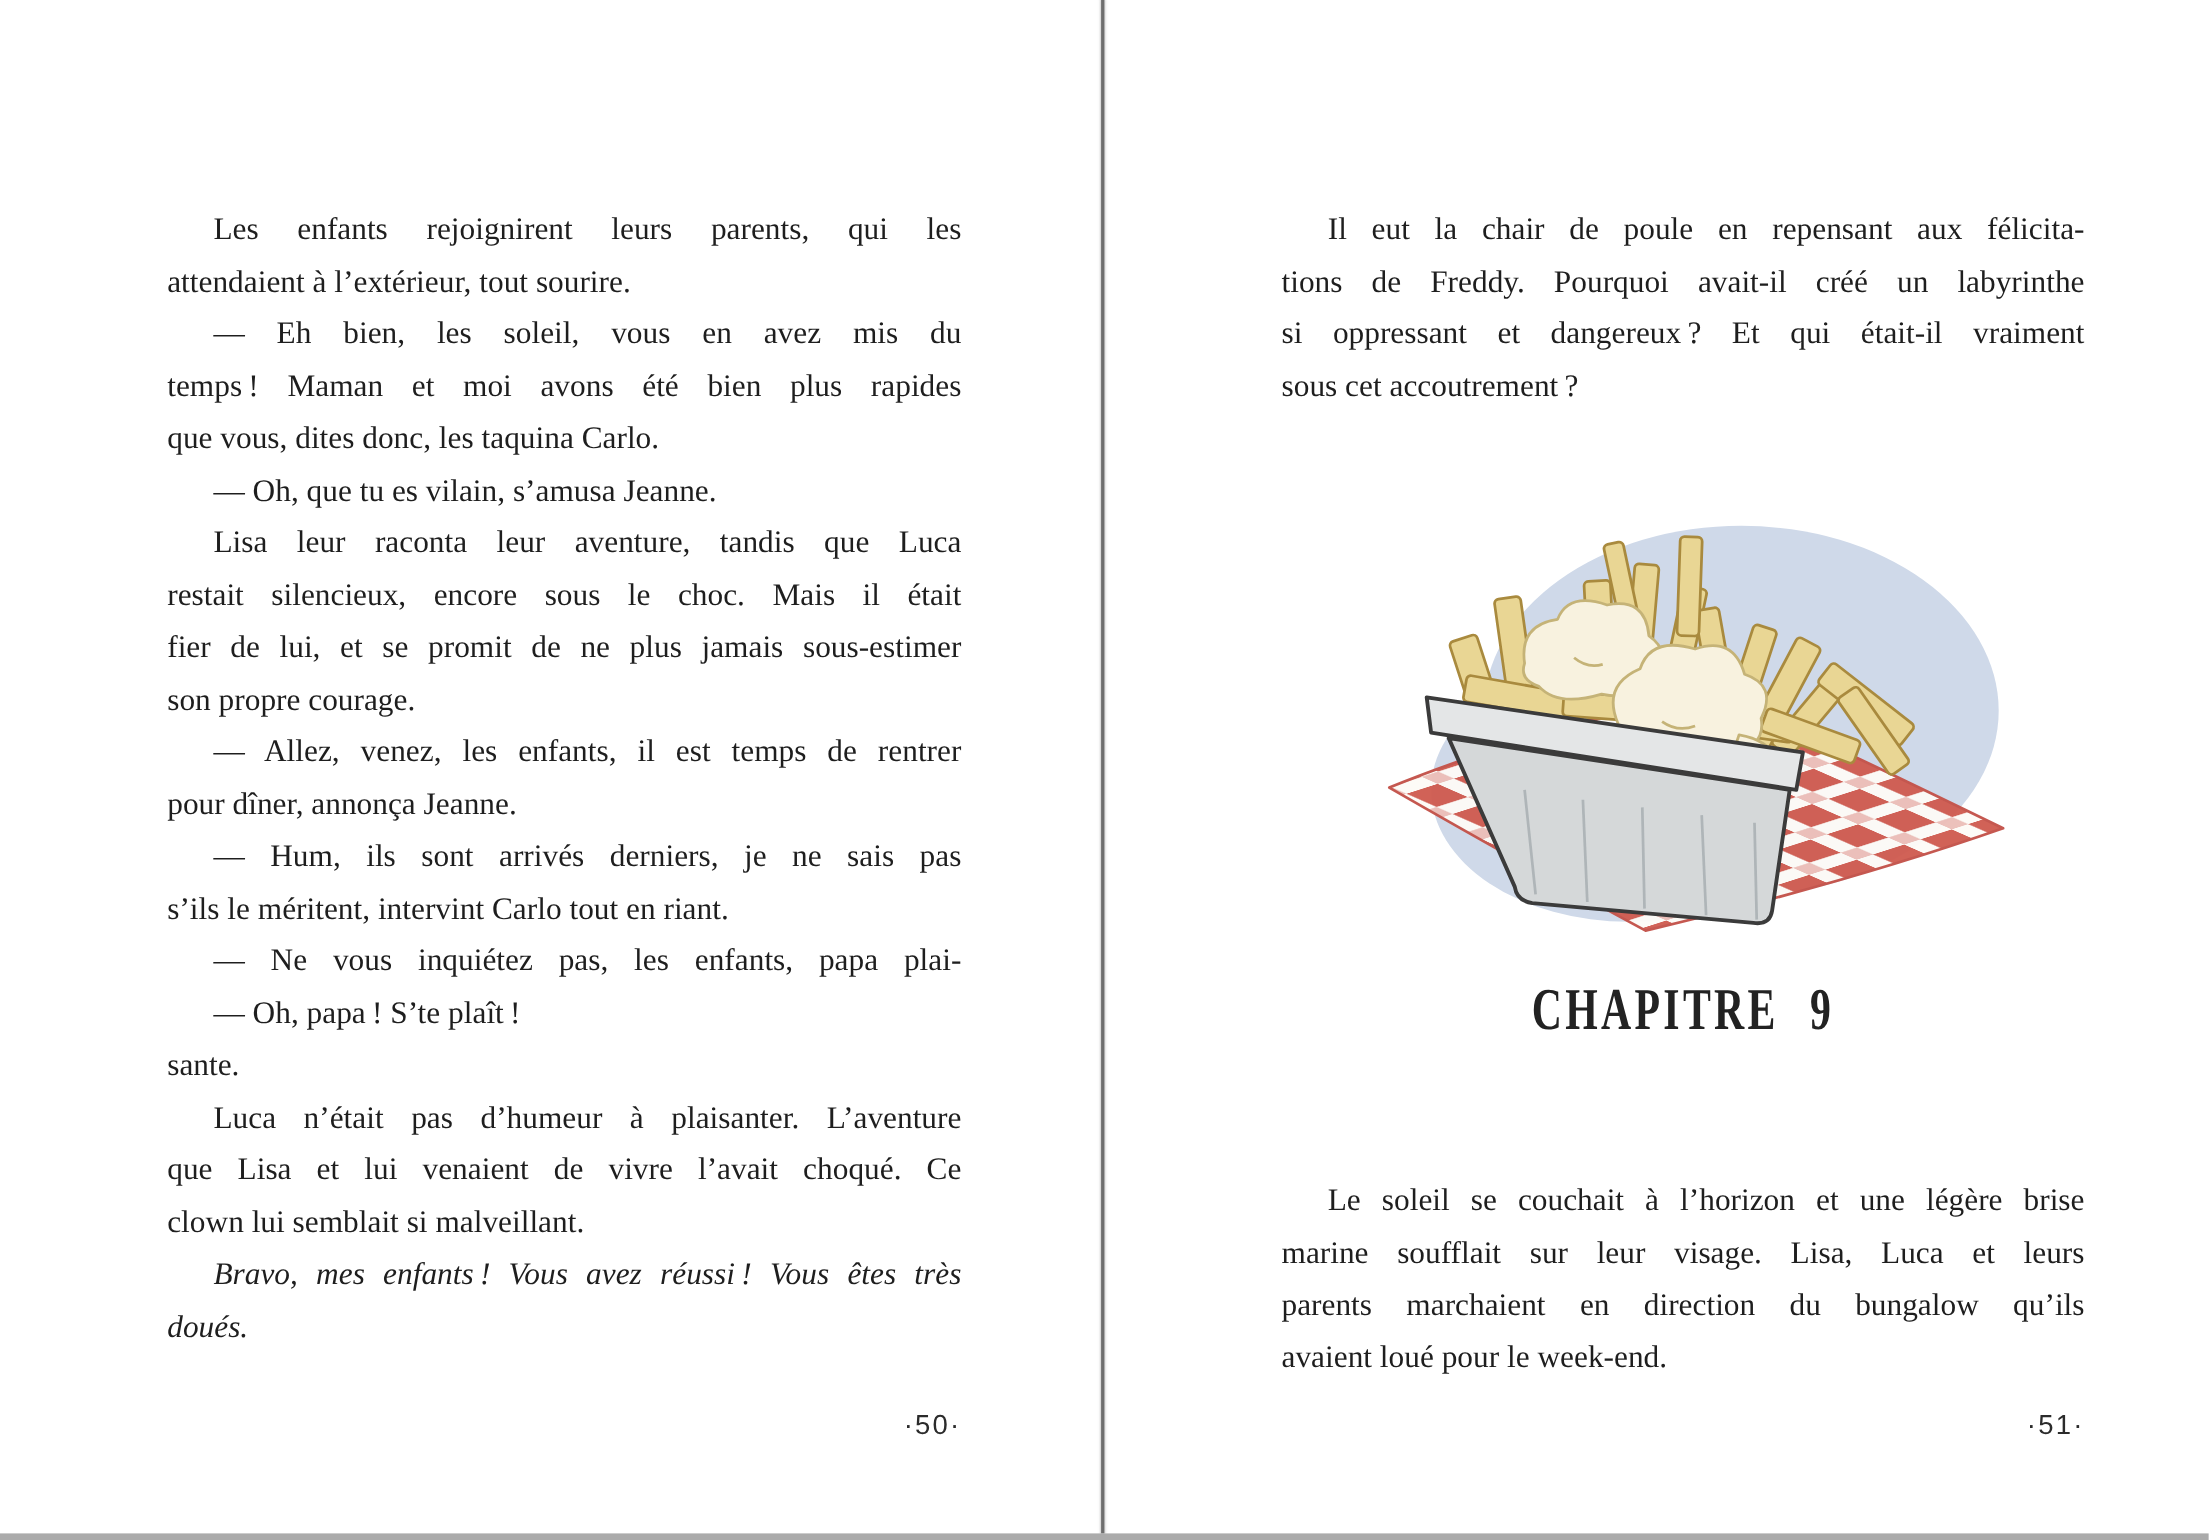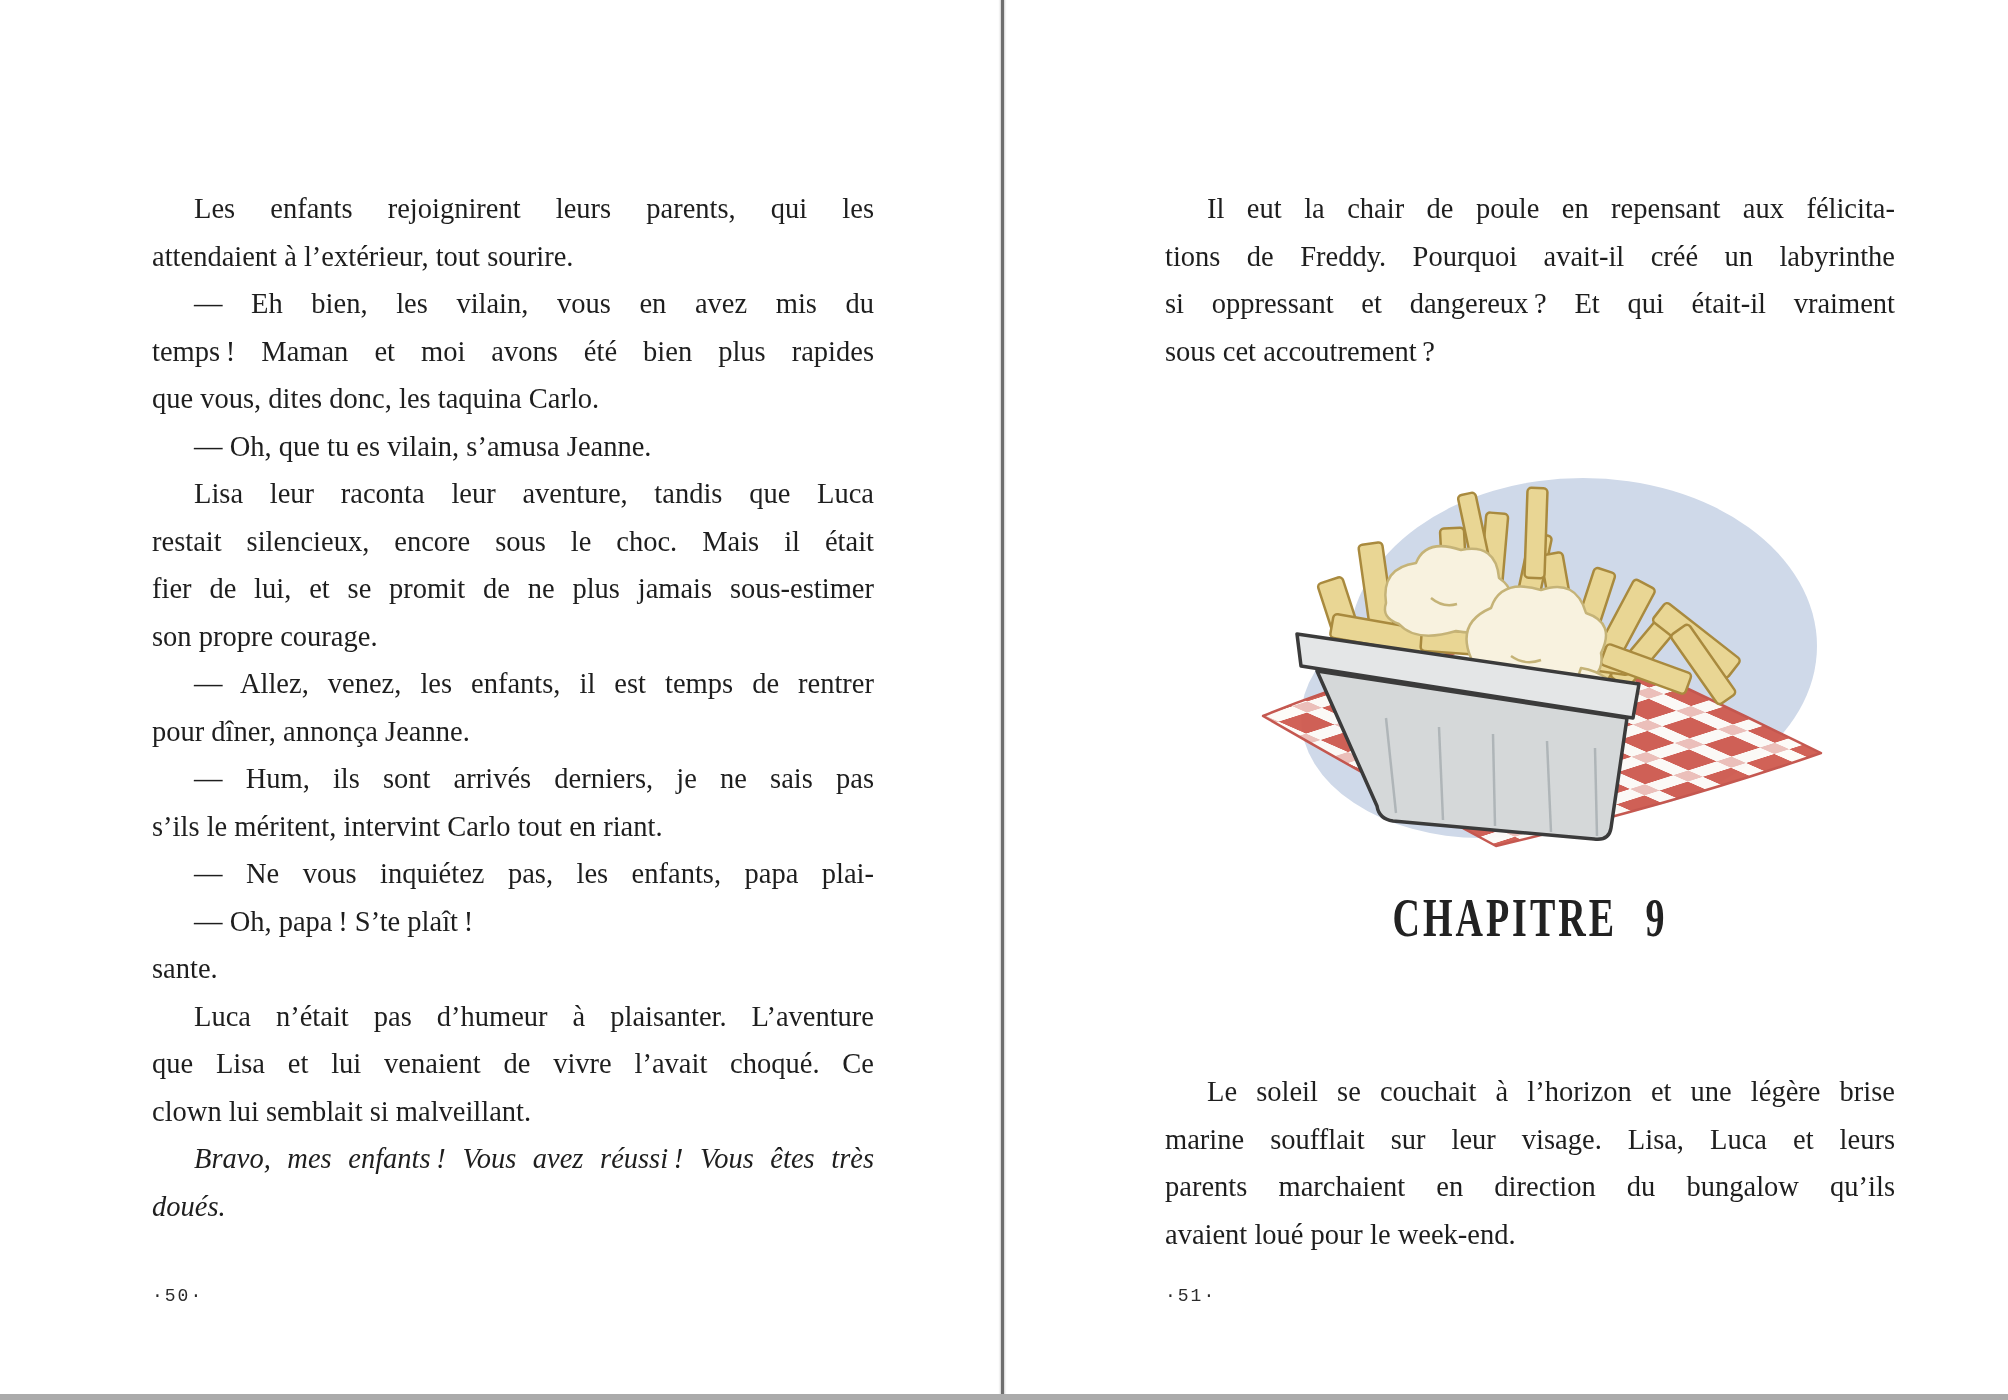--- a/index.html
+++ b/index.html
@@ -41,36 +41,36 @@
     position:absolute; left:161px; top:874px; width:730px; height:88px;
     line-height:88px; text-align:center;
     font-family:"Liberation Serif", serif;
     font-weight:600; font-size:38px; letter-spacing:3px; word-spacing:16px;
     transform:scaleY(1.42); transform-origin:50% 50%;
     color:#222;
   }
 
   .pagenum {
     position:absolute; top:1280px; height:32px; line-height:32px;
-    font-family:Liberation Mono, monospace;
-    font-size:18px; letter-spacing:2px; color:#2b2b2b; text-align:left;
+    font-family:Liberation Sans, sans-serif;
+    font-size:25px; letter-spacing:2px; color:#2b2b2b; text-align:right;
   }
   #pagenum-left  { left:128px; width:722px; }
   #pagenum-right { left:161px; width:730px; }
 
   .illustration { position:absolute; left:177px; top:428px; width:700px; height:424px; }
 </style>
 </head>
 <body>
 
 <div class="page" id="left-page">
   <div class="textblock" id="left-text">
       <div class="line first">Les enfants rejoignirent leurs parents, qui les</div>
       <div class="line last">attendaient à l’extérieur, tout sourire.</div>
-      <div class="line first">— Eh bien, les vilain, vous en avez mis du</div>
+      <div class="line first">— Eh bien, les soleil, vous en avez mis du</div>
       <div class="line">temps ! Maman et moi avons été bien plus rapides</div>
       <div class="line last">que vous, dites donc, les taquina Carlo.</div>
       <div class="line first last">— Oh, que tu es vilain, s’amusa Jeanne.</div>
       <div class="line first">Lisa leur raconta leur aventure, tandis que Luca</div>
       <div class="line">restait silencieux, encore sous le choc. Mais il était</div>
       <div class="line">fier de lui, et se promit de ne plus jamais sous-estimer</div>
       <div class="line last">son propre courage.</div>
       <div class="line first">— Allez, venez, les enfants, il est temps de rentrer</div>
       <div class="line last">pour dîner, annonça Jeanne.</div>
       <div class="line first">— Hum, ils sont arrivés derniers, je ne sais pas</div>

